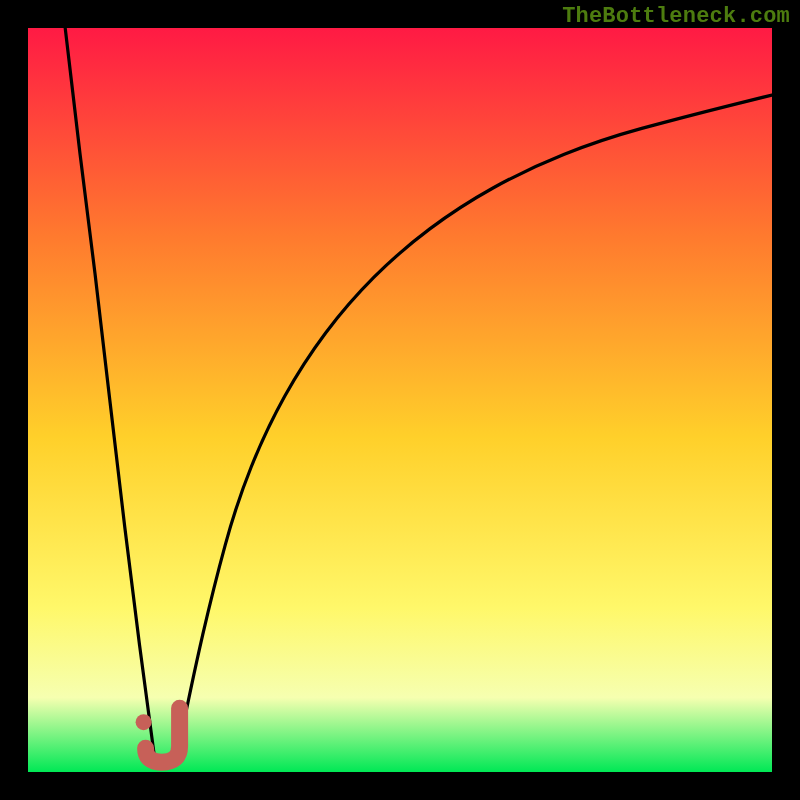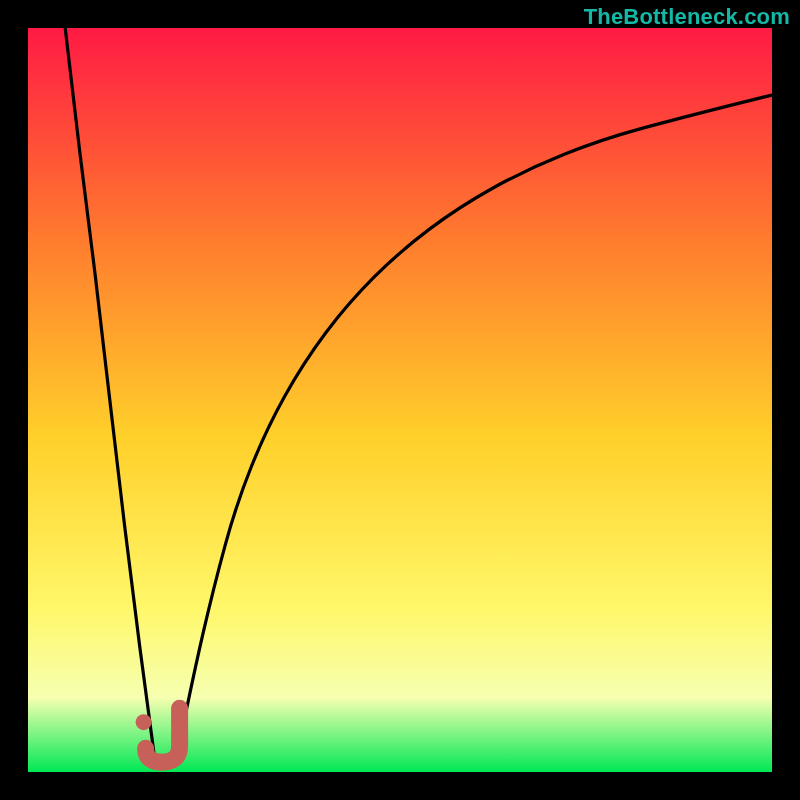--- a/index.html
+++ b/index.html
@@ -26,24 +26,24 @@
     height: 744px;
     overflow: hidden;
   }
   .plot svg {
     display: block;
   }
   .watermark {
     position: absolute;
     top: 4px;
     right: 10px;
-    font-family: Liberation Sans, sans-serif;
+    font-family: Liberation Mono, monospace;
     font-size: 22px;
     font-weight: 600;
-    color: #14b8a6;
+    color: #4d7c0f;
     letter-spacing: 0.2px;
   }
 </style>
 </head>
 <body>
 
 <div class="frame">
 
   <div class="watermark">TheBottleneck.com</div>
 

